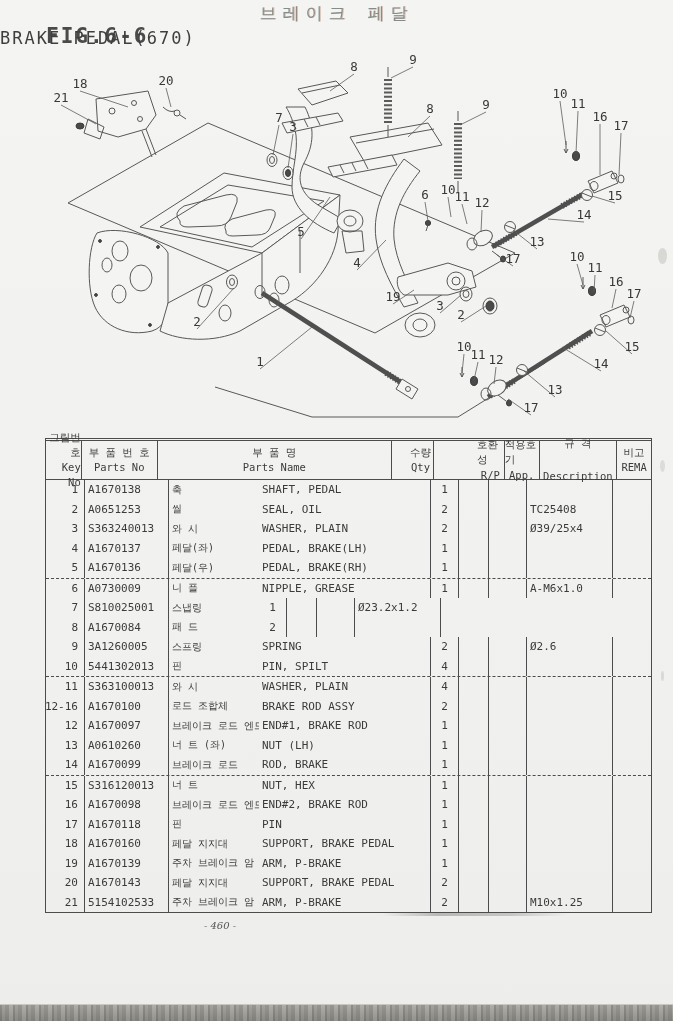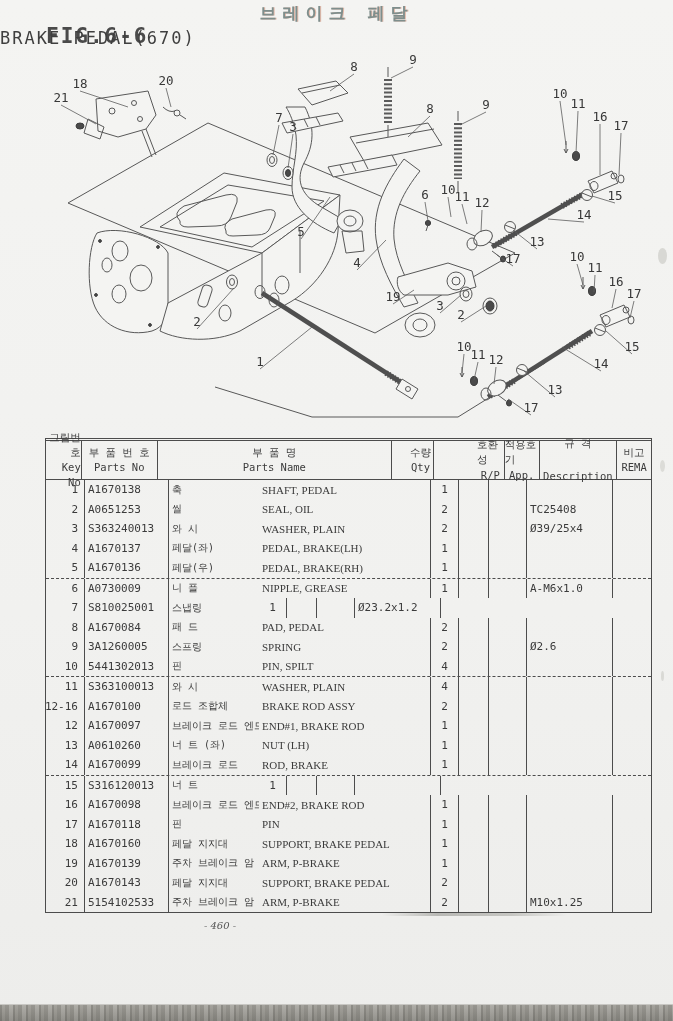--- a/index.html
+++ b/index.html
@@ -3,21 +3,21 @@
 <meta charset="utf-8">
 <style>
   html,body{margin:0;padding:0;}
   body{width:673px;height:1021px;position:relative;overflow:hidden;
        font-family:"DejaVu Sans Mono","Liberation Mono",monospace;
        background:#f1f1ef;color:#3c3c3c;}
   .page{position:absolute;inset:0;background:linear-gradient(180deg,#f4f4f2 0%,#f1f1ef 60%,#ededeb 100%);}
   
   .fig-label{position:absolute;left:46px;top:24px;font-size:21px;letter-spacing:2px;color:#4a4a4a;font-weight:bold;}
   .title-ko{position:absolute;left:0;width:673px;top:2px;text-align:center;font-size:17px;
-            letter-spacing:6px;color:#7e8e8c;text-shadow:1px 0 0 rgba(200,80,40,.35);font-weight:bold;}
+            letter-spacing:6px;color:#7e8e8c;text-shadow:1px 0 0 rgba(200,80,40,.35);}
   .title-en{position:absolute;left:0;width:662px;top:28px;text-align:left;font-size:17px;
             letter-spacing:2px;color:#3f3f3f;}
   
   svg.diagram{position:absolute;left:0;top:50px;}
   .ln{stroke:#585858;stroke-width:1;fill:none;}
   .fillp{fill:#f4f4f2;stroke:#585858;stroke-width:1;}
   .thick{stroke:#4f4f4f;stroke-width:4.5;fill:none;}
   .coil{stroke:#5a5a5a;stroke-width:8;fill:none;stroke-dasharray:2 2.2;}
   .thread{stroke:#4f4f4f;stroke-width:6;fill:none;stroke-dasharray:1.4 1.6;}
   .dark{fill:#4a4a4a;stroke:#3c3c3c;}
@@ -31,21 +31,21 @@
   .thead .hc{display:flex;flex-direction:column;justify-content:center;align-items:center;
              border-right:1px solid #4c4c4c;line-height:1.45;font-size:10.5px;}
   .thead .hc:last-child{border-right:none;}
   .trow{display:flex;height:19.5px;align-items:center;}
   .trow.dashed{border-bottom:1px dashed #4c4c4c;}
   .cell{height:100%;display:flex;align-items:center;padding:0 3px;box-sizing:border-box;
         white-space:nowrap;overflow:hidden;}
   .c-key{width:39px;justify-content:flex-end;border-right:1px solid #4c4c4c;padding-right:6px;}
   .c-parts_no{width:84px;border-right:1px solid #4c4c4c;}
   .c-name_ko{width:90px;font-size:10px;}
-  .c-name_en{width:172px;border-right:1px solid #4c4c4c;font-family:Liberation Serif, serif;}
+  .c-name_en{width:172px;border-right:1px solid #4c4c4c;}
   .c-qty{width:28px;justify-content:center;border-right:1px solid #4c4c4c;}
   .c-rp{width:30px;border-right:1px solid #4c4c4c;}
   .c-app{width:38px;border-right:1px solid #4c4c4c;}
   .c-desc{width:86px;border-right:1px solid #4c4c4c;}
   .c-remarks{width:38px;}
   .w-key{width:39px;text-align:right;}.w-pno{width:84px;}.w-name{width:262px;}.w-qty{width:28px;margin-left:16px;}
   .w-rp{width:30px;margin-left:43px;}.w-app{width:38px;}.w-desc{width:86px;gap:17px;}.w-rem{width:38px;}
   
   .page-number{position:absolute;left:0;width:440px;top:920px;text-align:center;
                font-family:"DejaVu Serif","Liberation Serif",serif;font-style:italic;
@@ -416,21 +416,20 @@
           <div class="cell c-qty">1</div>
           <div class="cell c-rp"></div>
           <div class="cell c-app"></div>
           <div class="cell c-desc">Ø23.2x1.2</div>
           <div class="cell c-remarks"></div>
         </div>
         <div class="trow">
           <div class="cell c-key">8</div>
           <div class="cell c-parts_no">A1670084</div>
           <div class="cell c-name_ko">패 드</div>
-          <div class="cell c-name_en">PAD, PEDAL</div>
           <div class="cell c-qty">2</div>
           <div class="cell c-rp"></div>
           <div class="cell c-app"></div>
           <div class="cell c-desc"></div>
           <div class="cell c-remarks"></div>
         </div>
         <div class="trow">
           <div class="cell c-key">9</div>
           <div class="cell c-parts_no">3A1260005</div>
           <div class="cell c-name_ko">스프링</div>
@@ -504,20 +503,21 @@
           <div class="cell c-qty">1</div>
           <div class="cell c-rp"></div>
           <div class="cell c-app"></div>
           <div class="cell c-desc"></div>
           <div class="cell c-remarks"></div>
         </div>
         <div class="trow">
           <div class="cell c-key">15</div>
           <div class="cell c-parts_no">S316120013</div>
           <div class="cell c-name_ko">너 트</div>
+          <div class="cell c-name_en">NUT, HEX</div>
           <div class="cell c-qty">1</div>
           <div class="cell c-rp"></div>
           <div class="cell c-app"></div>
           <div class="cell c-desc"></div>
           <div class="cell c-remarks"></div>
         </div>
         <div class="trow">
           <div class="cell c-key">16</div>
           <div class="cell c-parts_no">A1670098</div>
           <div class="cell c-name_ko">브레이크 로드 엔드#2</div>

